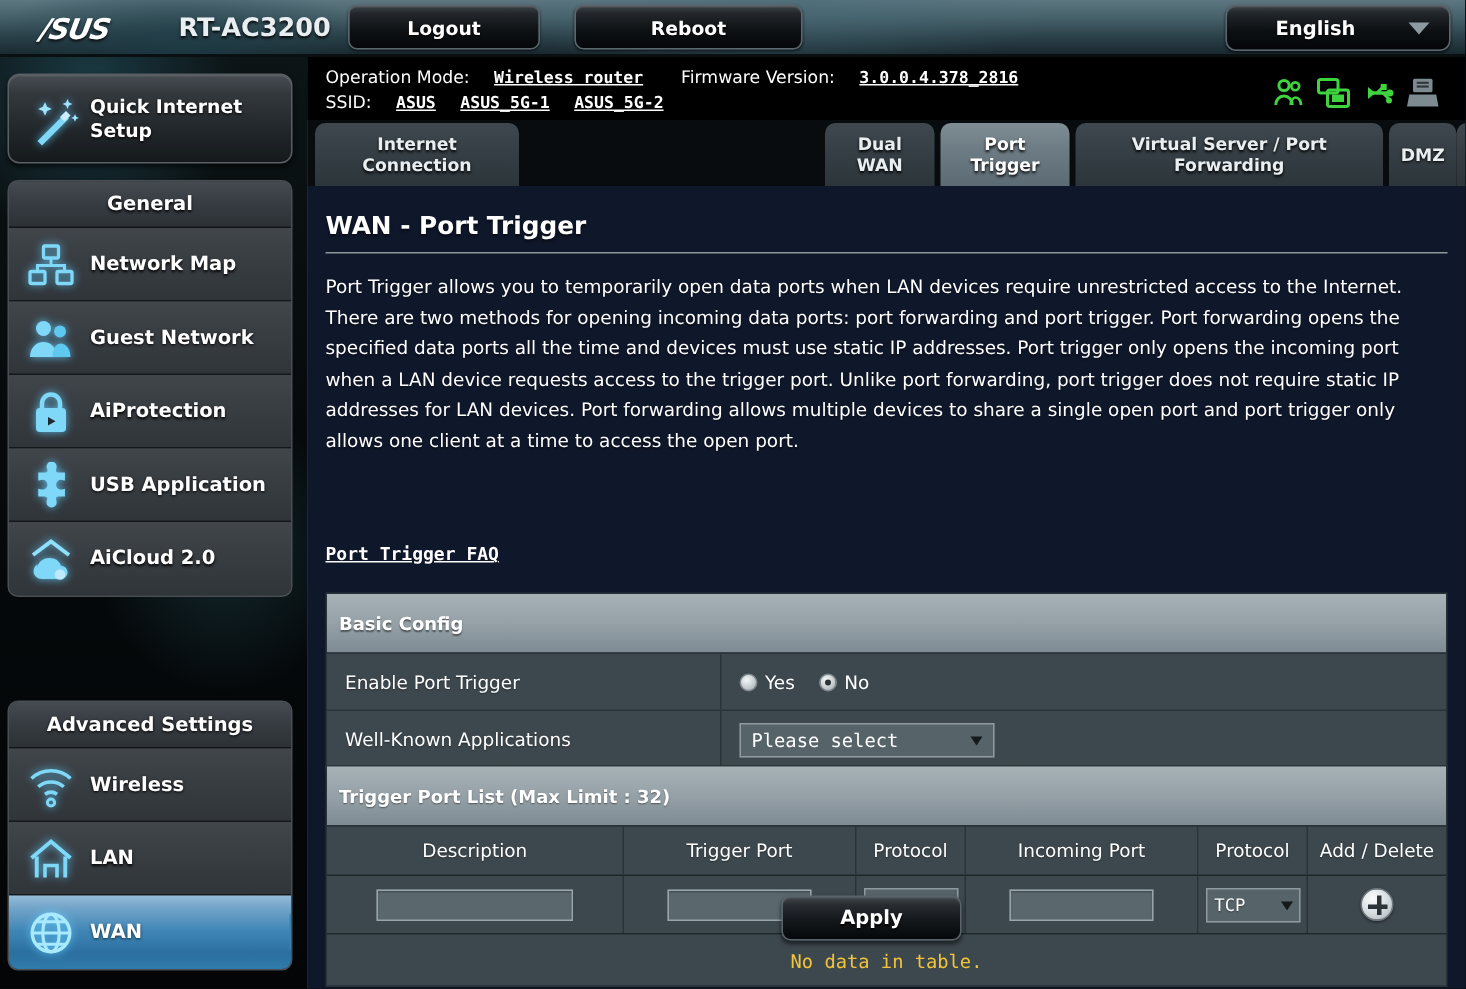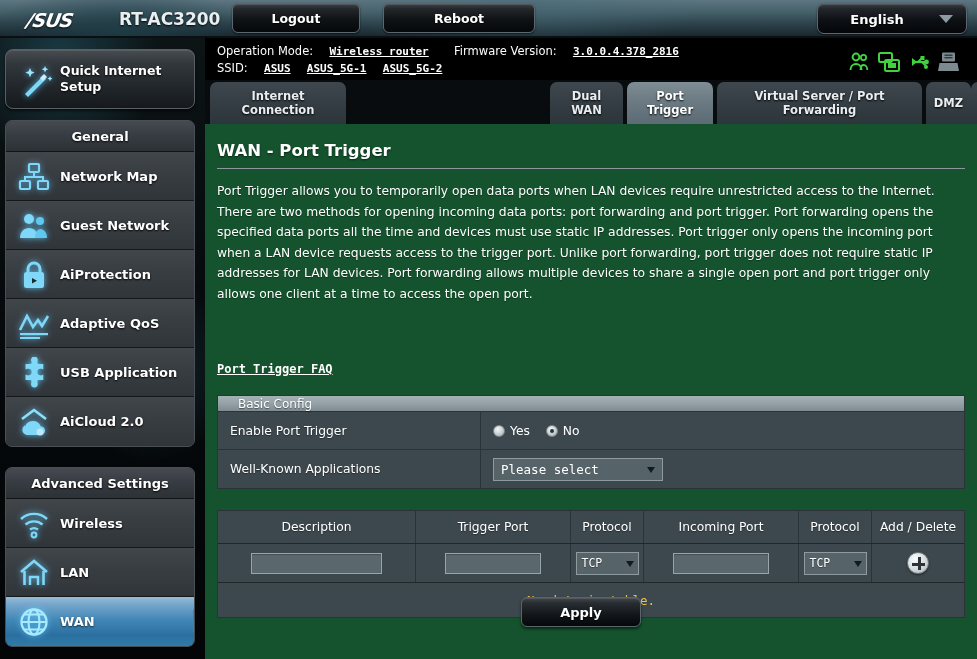--- a/index.html
+++ b/index.html
@@ -192,21 +192,21 @@
     background: linear-gradient(180deg, #7f8d94 0%, #6e7d85 40%, #5c6b73 100%);
     color: #ffffff;
   }
   #tab-0 { left: 5px;   width: 136px; }
   #tab-1 { left: 345px; width: 73px; }
   #tab-2 { left: 422px; width: 86px; }
   #tab-3 { left: 512px; width: 205px; }
 
   #content {
     position: absolute; left: 0; top: 44px; width: 772px; height: 535px;
-    background: #14532d;
+    background: #0f172a;
   }
   #page-title {
     position: absolute; left: 12px; top: 17px;
     color: #ffffff; font-size: 16.5px; font-weight: bold;
     text-shadow: 0 1px 2px rgba(0,0,0,0.55);
   }
   #title-rule {
     position: absolute; left: 12px; top: 44px; width: 748px; height: 1px;
     background: #8b979c;
   }
@@ -223,24 +223,24 @@
   }
 
   
   .tbl {
     position: absolute; left: 12px; width: 748px;
     border: 1px solid #2a3338;
   }
   #tbl-basic  { top: 271px; }
   #tbl-list   { top: 386px; }
   .tbl-head {
-    height: 16px; display: flex; align-items: center;
-    padding-left: 20px;
+    height: 40px; display: flex; align-items: center;
+    padding-left: 8px;
     background: linear-gradient(180deg, #a7b2b7 0%, #95a1a7 50%, #7e8b92 100%);
-    color: #ffffff; font-size: 12px; font-weight: normal;
+    color: #ffffff; font-size: 12px; font-weight: bold;
     text-shadow: 0 1px 1px rgba(0,0,0,0.45);
     border-bottom: 1px solid #2a3338;
   }
   .row {
     display: flex; align-items: center; height: 38px;
     background: #3d484e;
     border-bottom: 1px solid #2a3338;
   }
   .row:last-child { border-bottom: none; }
   .cell-label {
@@ -450,30 +450,20 @@
         <span class="mi-ico glow">
           <svg viewBox="0 0 32 32" width="32" height="32">
             <path d="M10 14v-4a6 6 0 0112 0v4" fill="none" stroke="#7fd8f7" stroke-width="3"></path>
             <rect x="6" y="13" width="20" height="16" rx="2.5" fill="#7fd8f7"></rect>
             <path d="M14 19l5 2.8-5 2.8z" fill="#1d2a30"></path>
           </svg>
         </span>
         <span class="mi-label">AiProtection</span>
       </div>
 
-      <div class="menu-item">
-        <span class="mi-ico glow">
-          <svg viewBox="0 0 32 32" width="32" height="32">
-            <path d="M2 22L9 8l6 11 5-7 4 6 6-10" fill="none" stroke="#7fd8f7" stroke-width="2.6"></path>
-            <rect x="2" y="25" width="28" height="2.2" fill="#7fd8f7"></rect>
-            <rect x="2" y="29" width="20" height="2" fill="#7fd8f7"></rect>
-          </svg>
-        </span>
-        <span class="mi-label">Adaptive QoS</span>
-      </div>
 
       <div class="menu-item">
         <span class="mi-ico glow">
           <svg viewBox="0 0 32 32" width="32" height="32">
             <path d="M13 3a3.4 3.4 0 016.8 0c0 1.1-.5 1.8-.5 2.6 0 .9.8 1.4 2 1.4h4v5.4c-.8 0-1.6-.6-2.6-.6a3.3 3.3 0 000 6.6c1 0 1.8-.6 2.6-.6V23h-4.3c-1 0-1.7.5-1.7 1.4 0 .8.5 1.6.5 2.6a3.4 3.4 0 01-6.8 0c0-1 .5-1.8.5-2.6 0-.9-.7-1.4-1.7-1.4H7.5v-5.2c.9 0 1.7.6 2.8.6a3.3 3.3 0 000-6.6c-1.1 0-1.9.6-2.8.6V7h4.2c1.2 0 2-.5 2-1.4 0-.8-.7-1.5-.7-2.6z" fill="#7fd8f7"></path>
           </svg>
         </span>
         <span class="mi-label">USB Application</span>
       </div>
 
@@ -577,20 +567,21 @@
           <div class="cell-val">
             <div class="sel-box" id="wka-select">
               <span>Please select</span>
               <span class="sel-caret"></span>
             </div>
           </div>
         </div>
       </div>
 
       <div class="tbl" id="tbl-list">
+        <div class="tbl-head">Trigger Port List (Max Limit : 32)</div>
 
         <div class="lrow hdr">
           <div class="lcell c0">Description</div>
           <div class="lcell c1">Trigger Port</div>
           <div class="lcell c2">Protocol</div>
           <div class="lcell c3">Incoming Port</div>
           <div class="lcell c4">Protocol</div>
           <div class="lcell c5">Add / Delete</div>
         </div>
 

